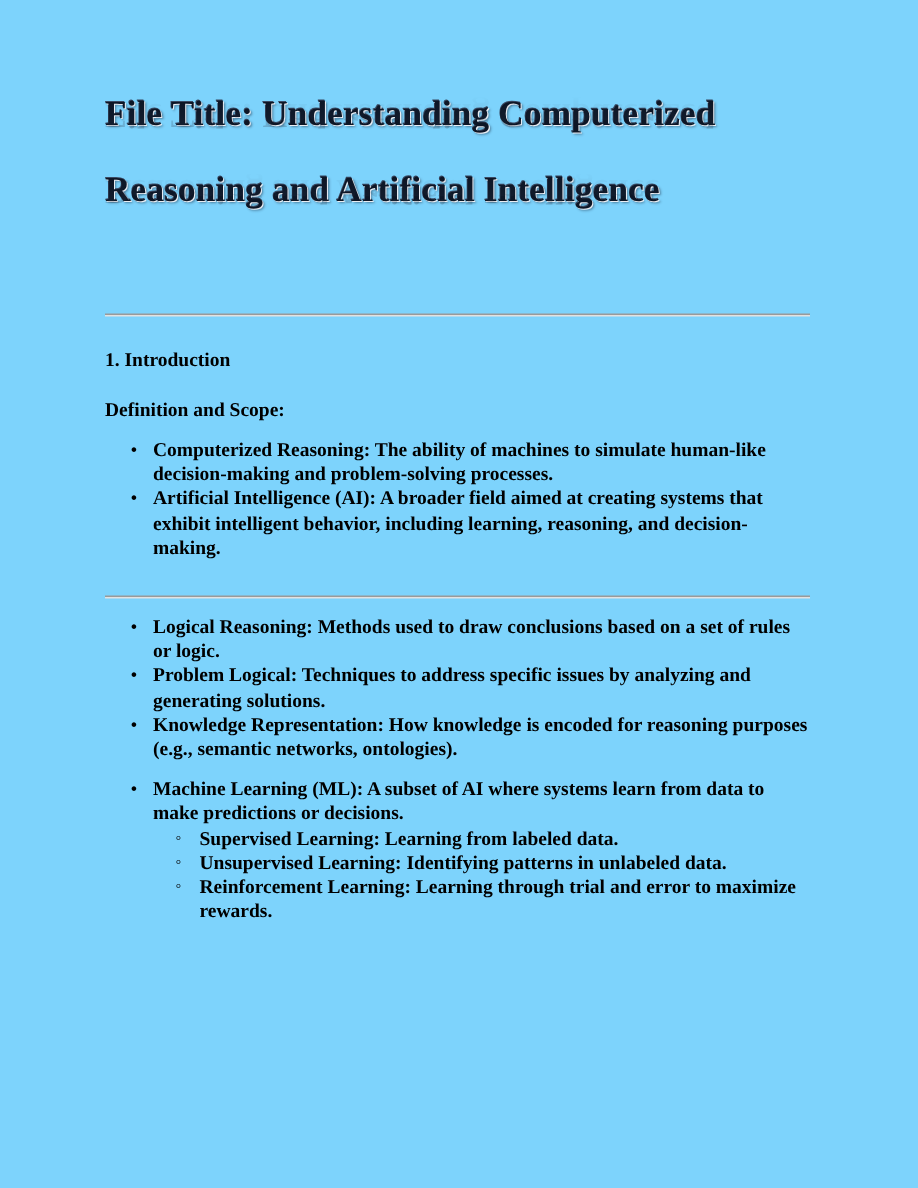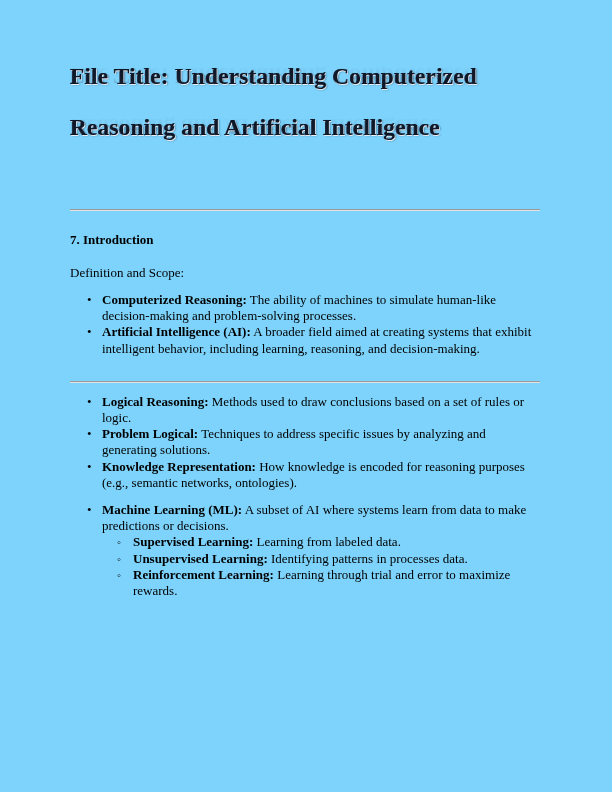--- a/index.html
+++ b/index.html
@@ -93,21 +93,21 @@
 
   
   .h-section {
     font-size: 13px;
     font-weight: bold;
     line-height: 16px;
     margin: 21px 0 0 0;
   }
   .h-sub {
     font-size: 13px;
-    font-weight: normal;
+    font-weight: bold;
     line-height: 16px;
     margin: 17px 0 0 0;
   }
 
   ul.lvl1 {
     list-style: none;
     margin: 11px 0 0 0;
     padding: 0 0 0 0;
   }
   ul.lvl1 > li {
@@ -141,42 +141,42 @@
   ul.lvl2 > li > .marker {
     position: absolute;
     left: 15px;
     top: 0;
     font-size: 11px;
     line-height: 17px;
     color: #000;
   }
 
   .lead { font-weight: bold; margin-top: 33px; }
-  .rest { font-weight: normal; }
+  .rest { font-weight: bold; }
 </style>
 </head>
 <body>
 
 <div class="page">
   <div class="content">
 
     <div class="doc-title">
       <div class="title-line">
         <span class="title-text">File Title: Understanding Computerized</span>
         <span class="title-reflection" aria-hidden="true">File Title: Understanding Computerized</span>
       </div>
       <div class="title-line">
         <span class="title-text">Reasoning and Artificial Intelligence</span>
         <span class="title-reflection" aria-hidden="true">Reasoning and Artificial Intelligence</span>
       </div>
     </div>
 
     <div class="hr hr-1"></div>
 
-    <div class="h-section">7. Introduction</div>
+    <div class="h-section">1. Introduction</div>
 
     <div class="h-sub">Definition and Scope:</div>
 
     <ul class="lvl1">
       <li>
         <span class="marker">•</span>
         <span class="lead">Computerized Reasoning:</span><span class="rest"> The ability of machines to simulate human-like decision-making and problem-solving processes.</span>
       </li>
       <li>
         <span class="marker">•</span>
@@ -209,21 +209,21 @@
         <span class="marker">•</span>
         <span class="lead">Machine Learning (ML):</span><span class="rest"> A subset of AI where systems learn from data to make predictions or decisions.</span>
 
         <ul class="lvl2">
           <li>
             <span class="marker">◦</span>
             <span class="lead">Supervised Learning:</span><span class="rest"> Learning from labeled data.</span>
           </li>
           <li>
             <span class="marker">◦</span>
-            <span class="lead">Unsupervised Learning:</span><span class="rest"> Identifying patterns in processes data.</span>
+            <span class="lead">Unsupervised Learning:</span><span class="rest"> Identifying patterns in unlabeled data.</span>
           </li>
           <li>
             <span class="marker">◦</span>
             <span class="lead">Reinforcement Learning:</span><span class="rest"> Learning through trial and error to maximize rewards.</span>
           </li>
         </ul>
       </li>
     </ul>
 
   </div>

